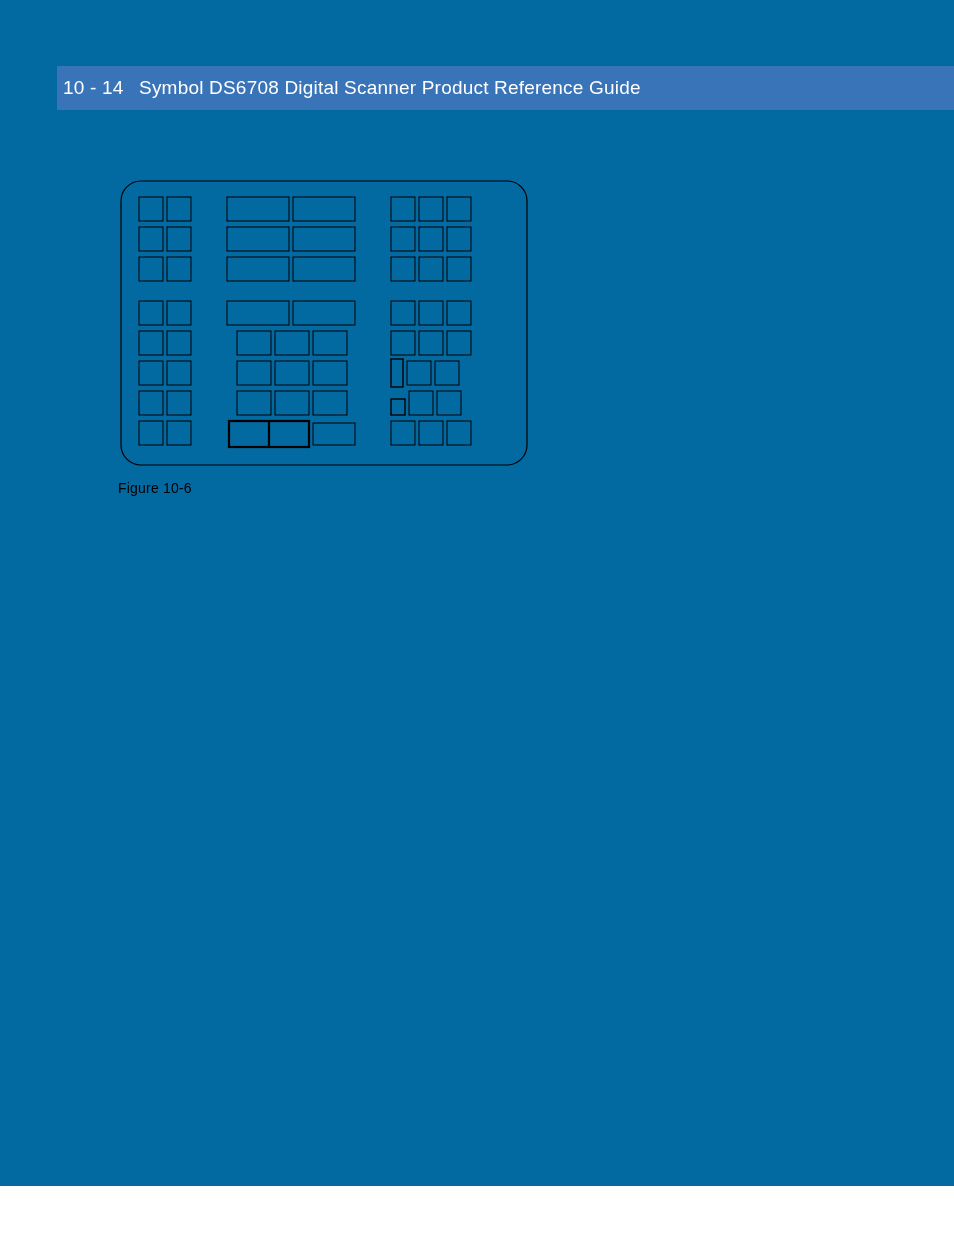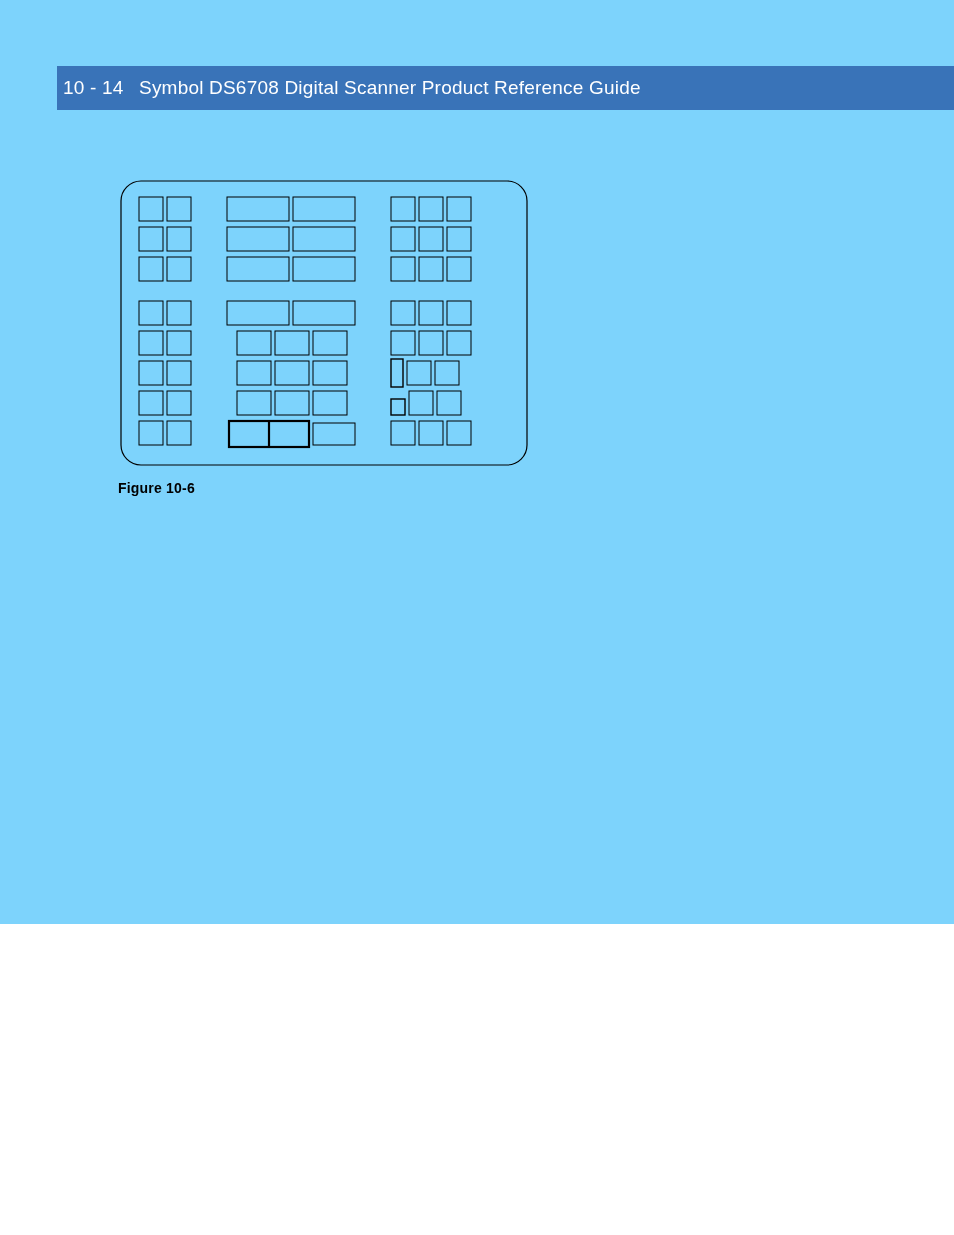--- a/index.html
+++ b/index.html
@@ -7,22 +7,22 @@
     padding: 0;
     width: 954px;
     height: 1235px;
     background: #ffffff;
     font-family: "Helvetica Neue", Helvetica, Arial, sans-serif;
     -webkit-font-smoothing: antialiased;
   }
   .page {
     position: relative;
     width: 954px;
-    height: 924px;
-    background: #7dd3fc;
+    height: 1186px;
+    background: #0369a1;
   }
   .header-bar {
     position: absolute;
     left: 57px;
     right: 0;
     top: 66px;
     height: 44px;
     background: #3973b8;
     display: flex;
     align-items: center;
@@ -49,21 +49,21 @@
   svg.kb {
     width: 410px;
     height: 288px;
     display: block;
   }
   .figure-caption {
     position: absolute;
     left: 118px;
     top: 480px;
     font-size: 14px;
-    font-weight: 700;
+    font-weight: 400;
     color: #000;
     font-family: Arial, Helvetica, sans-serif;
     letter-spacing: 0.2px;
   }
 </style>
 </head>
 <body>
 
 <div class="page">
 

